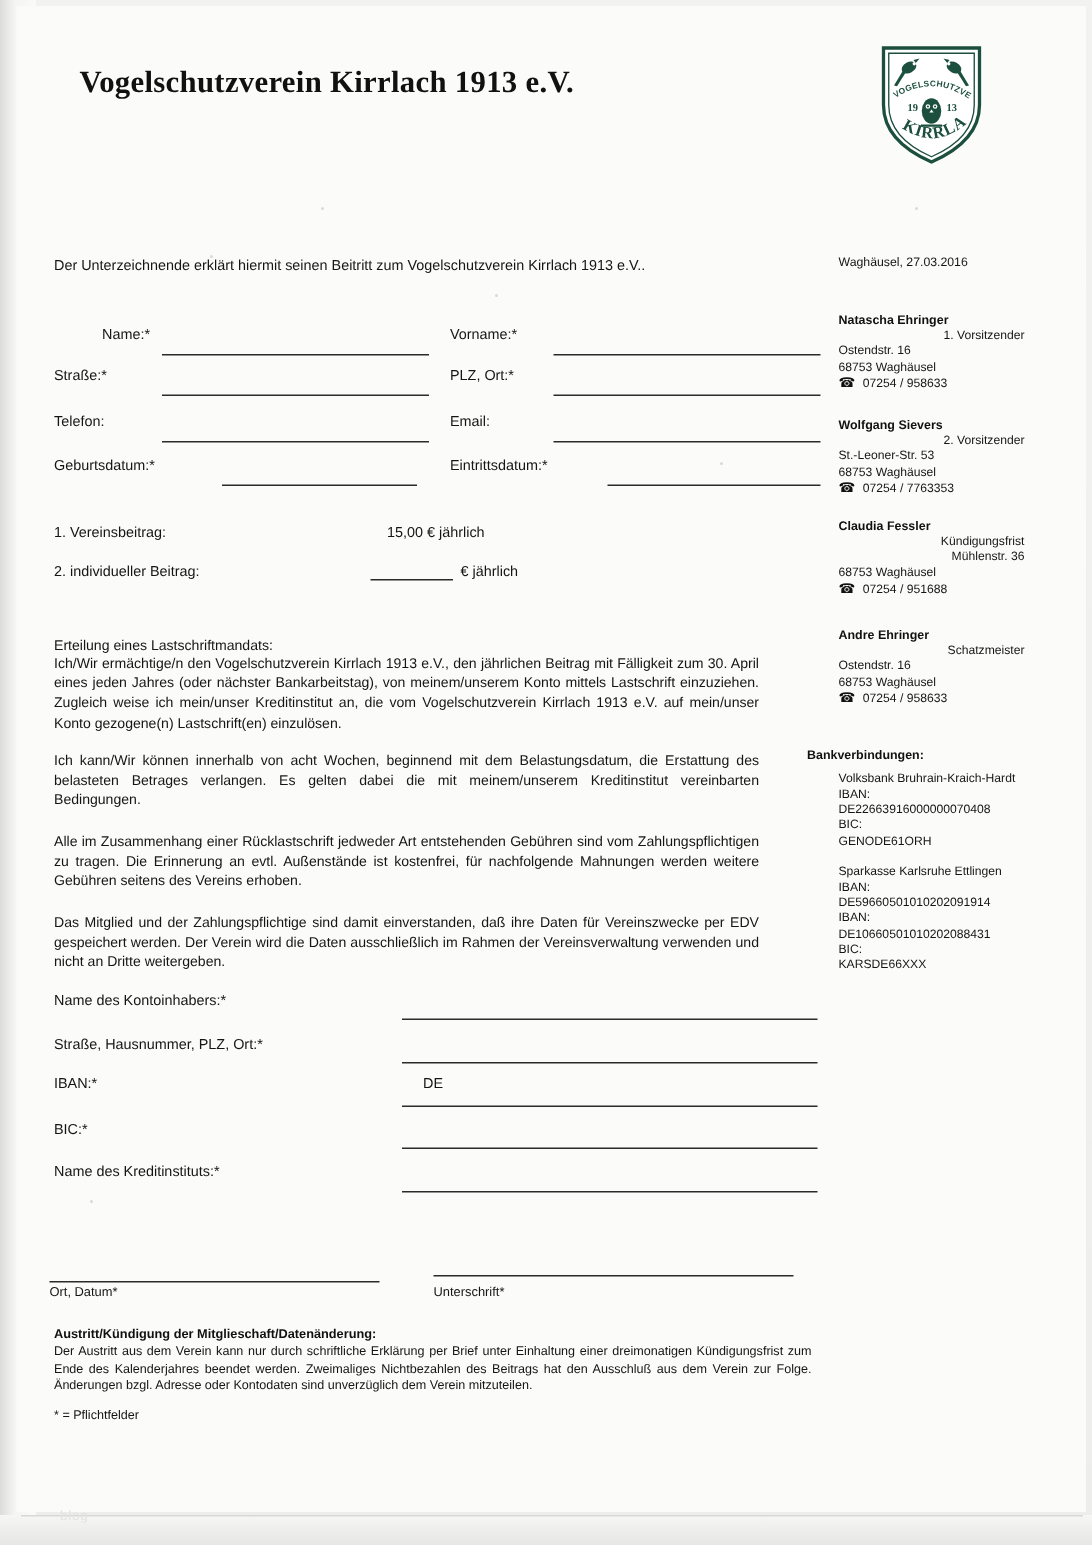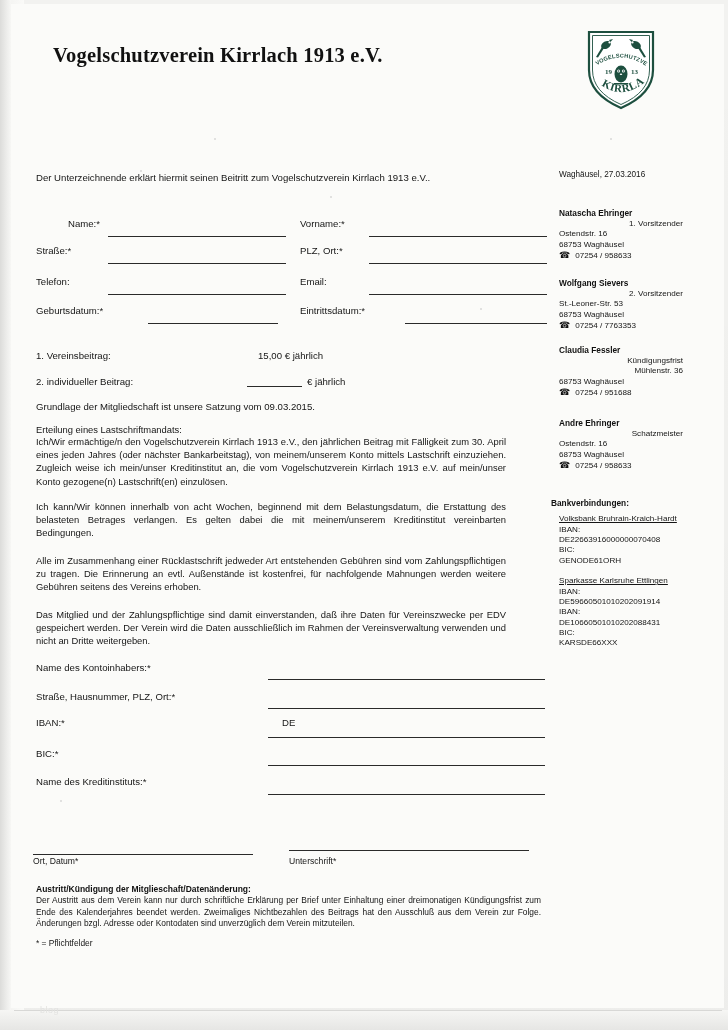--- a/index.html
+++ b/index.html
@@ -221,34 +221,34 @@
     align-items: center;
     gap: 5px;
   }
   .phone-glyph {
     font-size: 9px;
     line-height: 9px;
     color: #111;
   }
   .sb-bank-title {
     position: absolute;
-    left: 551px;
+    left: 538px;
     top: 498px;
     font-size: 8.3px;
     font-weight: bold;
     color: #111;
   }
   .sb-bank { position: absolute; left: 559px; width: 140px; }
   .sb-bank .b-line {
     font-size: 8.1px;
     color: #151515;
     line-height: 10.3px;
     white-space: nowrap;
   }
-  .sb-bank .b-bank-name { font-size: 8.1px; color:#151515; line-height: 10.8px; white-space: nowrap; text-decoration: underline; }
+  .sb-bank .b-bank-name { font-size: 8.1px; color:#151515; line-height: 10.8px; white-space: nowrap; }
 
   .watermark {
     position: absolute;
     left: 40px;
     top: 1005px;
     font-size: 9px;
     color: #e3e3e1;
     letter-spacing: 0.5px;
   }
 
@@ -345,21 +345,20 @@
     <div class="flabel" style="left:300px; top:305px;">Eintrittsdatum:*</div>
     <div class="fline" style="left:405px; top:323px; width:142px;"></div>
 
     <div class="fee-label" style="left:36px;  top:350px;">1. Vereinsbeitrag:</div>
     <div class="fee-value" style="left:258px; top:350px;">15,00 € jährlich</div>
 
     <div class="fee-label" style="left:36px;  top:376px;">2. individueller Beitrag:</div>
     <div class="fee-blank" style="left:247px; top:386px; width:55px;"></div>
     <div class="fee-value" style="left:307px; top:376px;">€ jährlich</div>
 
-    <div class="fee-label" style="left:36px;  top:401px;">Grundlage der Mitgliedschaft ist unsere Satzung vom 09.03.2015.</div>
 
     <div class="para nojust" style="top:423px;">Erteilung eines Lastschriftmandats:</div>
     <div class="para" style="top:435px;">Ich/Wir ermächtige/n den Vogelschutzverein Kirrlach 1913 e.V., den jährlichen Beitrag mit Fälligkeit zum 30. April eines jeden Jahres (oder nächster Bankarbeitstag), von meinem/unserem Konto mittels Lastschrift einzuziehen. Zugleich weise ich mein/unser Kreditinstitut an, die vom Vogelschutzverein Kirrlach 1913 e.V. auf mein/unser Konto gezogene(n) Lastschrift(en) einzulösen.</div>
 
     <div class="para" style="top:500px;">Ich kann/Wir können innerhalb von acht Wochen, beginnend mit dem Belastungsdatum, die Erstattung des belasteten Betrages verlangen. Es gelten dabei die mit meinem/unserem Kreditinstitut vereinbarten Bedingungen.</div>
     <div class="para" style="top:554px;">Alle im Zusammenhang einer Rücklastschrift jedweder Art entstehenden Gebühren sind vom Zahlungspflichtigen zu tragen. Die Erinnerung an evtl. Außenstände ist kostenfrei, für nachfolgende Mahnungen werden weitere Gebühren seitens des Vereins erhoben.</div>
     <div class="para" style="top:608px;">Das Mitglied und der Zahlungspflichtige sind damit einverstanden, daß ihre Daten für Vereinszwecke per EDV gespeichert werden. Der Verein wird die Daten ausschließlich im Rahmen der Vereinsverwaltung verwenden und nicht an Dritte weitergeben.</div>
 
     <div class="bank-label" style="top:662px;">Name des Kontoinhabers:*</div>
     <div class="bank-line" style="top:679px;"></div>

